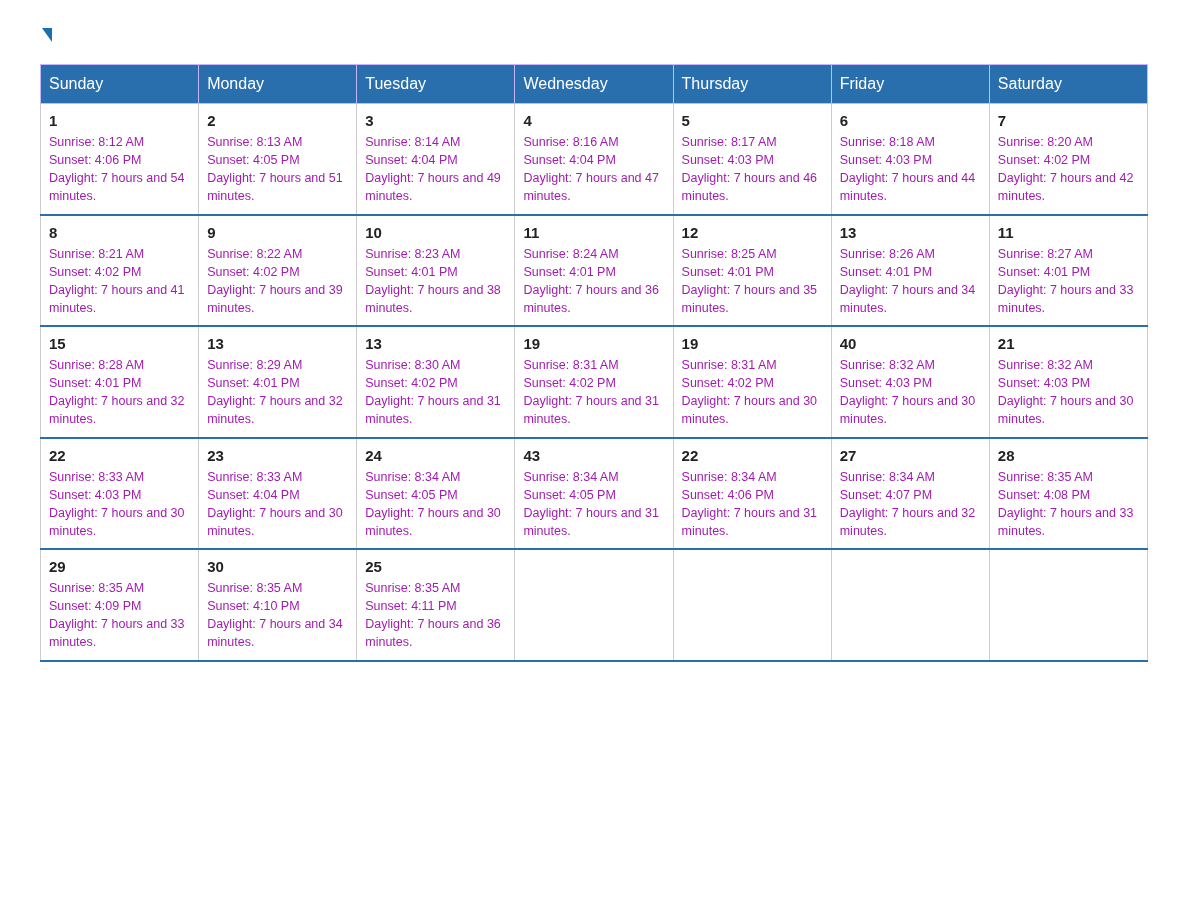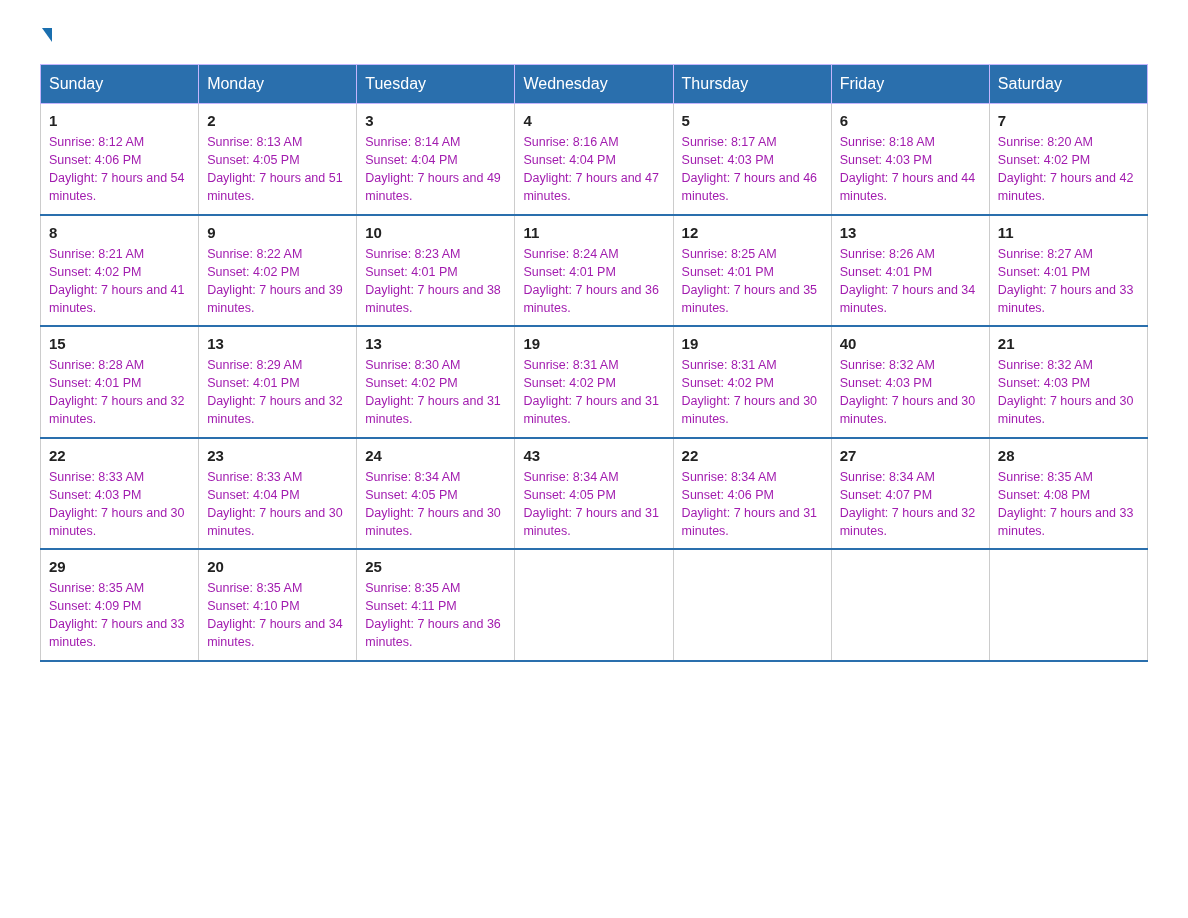--- a/index.html
+++ b/index.html
@@ -266,21 +266,21 @@
           <div class="day-number">28</div>
           <div class="day-info">Sunrise: 8:35 AM<br>Sunset: 4:08 PM<br>Daylight: 7 hours and 33 minutes.</div>
         </td>
       </tr>
       <tr>
         <td>
           <div class="day-number">29</div>
           <div class="day-info">Sunrise: 8:35 AM<br>Sunset: 4:09 PM<br>Daylight: 7 hours and 33 minutes.</div>
         </td>
         <td>
-          <div class="day-number">20</div>
+          <div class="day-number">30</div>
           <div class="day-info">Sunrise: 8:35 AM<br>Sunset: 4:10 PM<br>Daylight: 7 hours and 34 minutes.</div>
         </td>
         <td>
           <div class="day-number">25</div>
           <div class="day-info">Sunrise: 8:35 AM<br>Sunset: 4:11 PM<br>Daylight: 7 hours and 36 minutes.</div>
         </td>
         <td class="empty-cell"></td>
         <td class="empty-cell"></td>
         <td class="empty-cell"></td>
         <td class="empty-cell"></td>

